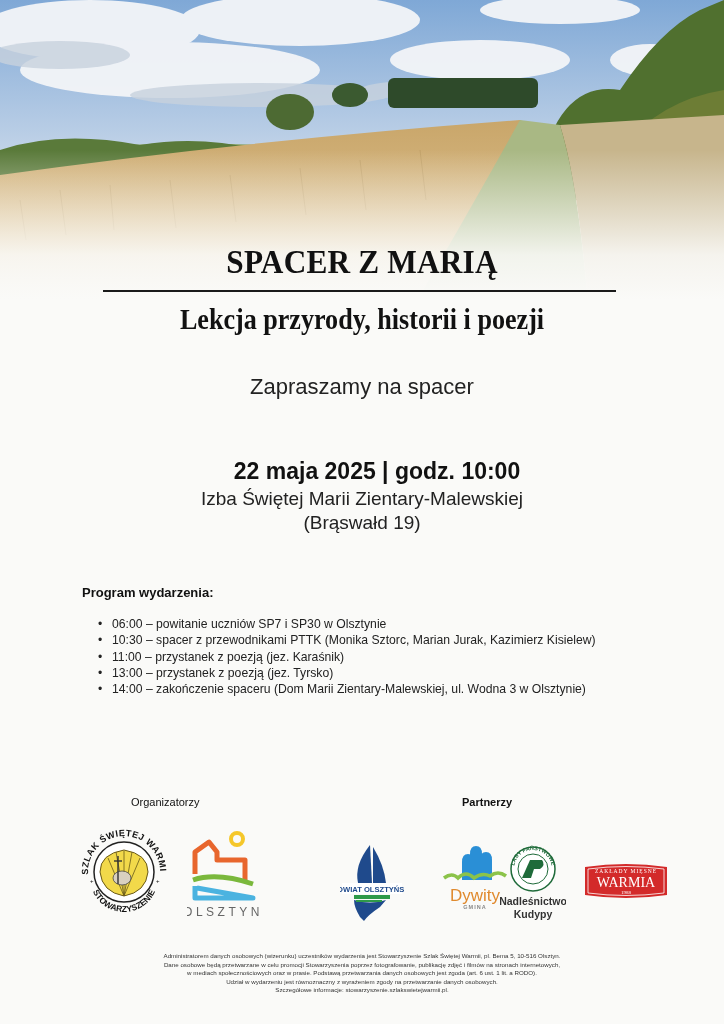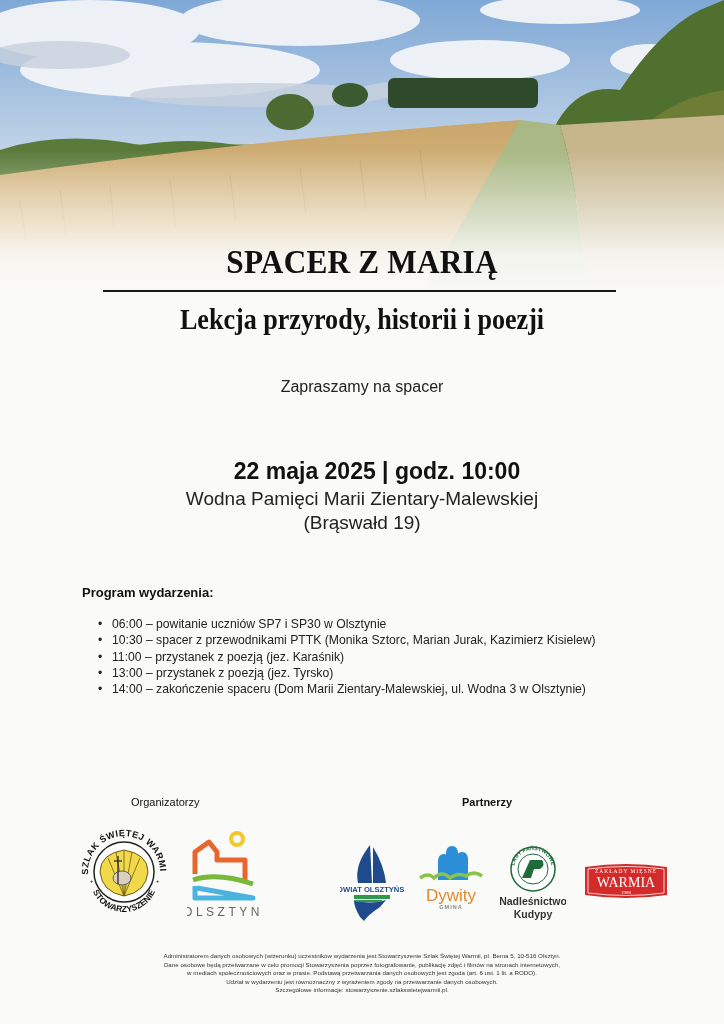--- a/index.html
+++ b/index.html
@@ -26,21 +26,21 @@
     letter-spacing: 0.2px; color: #111; transform: scaleX(0.92);
   }
   .divider { position: absolute; left: 103px; width: 513px; top: 290px; height: 2px; background: #1a1a1a; }
   .subtitle {
     position: absolute; left: 0; width: 724px; top: 303px; text-align: center;
     font-family: "Liberation Serif", serif; font-weight: bold; font-size: 29px; color: #111;
     transform: scaleX(0.9);
   }
 
   
-  .invite { position: absolute; left: 0; width: 724px; top: 375px; text-align: center; font-size: 16px; line-height: 24px; color: #222; }
+  .invite { position: absolute; left: 0; width: 724px; top: 375px; text-align: center; font-size: 22px; line-height: 24px; color: #222; }
   .event-date { position: absolute; left: 0; width: 724px; top: 458px; text-align: center; font-size: 23px; font-weight: bold; color: #111; margin-left: 15px; }
   .venue { position: absolute; left: 0; width: 724px; top: 487px; text-align: center; font-size: 19px; line-height: 24px; color: #222; }
 
   
   .program-heading { position: absolute; left: 82px; top: 585px; font-size: 13px; font-weight: bold; color: #111; }
   .program-list { position: absolute; left: 98px; top: 616px; list-style: none; }
   .program-list li { font-size: 12.2px; line-height: 16.3px; color: #222; white-space: nowrap; }
   .program-list li .bullet { display: inline-block; width: 14px; }
 
   
@@ -116,21 +116,21 @@
 <h1 class="title">SPACER Z MARIĄ</h1>
 <div class="divider"></div>
 <h2 class="subtitle">Lekcja przyrody, historii i poezji</h2>
 
 <div class="invite">
   <div>Zapraszamy na spacer</div>
 </div>
 
 <div class="event-date">22 maja 2025 | godz. 10:00</div>
 <div class="venue">
-  <div>Wodna Pamięci Marii Zientary-Malewskiej</div>
+  <div>Izba Świętej Marii Zientary-Malewskiej</div>
   <div>(Brąswałd 19)</div>
 </div>
 
 <div class="program-heading">Program wydarzenia:</div>
 <ul class="program-list">
   <li><span class="bullet">•</span><span>06:00 – powitanie uczniów SP7 i SP30 w Olsztynie</span></li>
   <li><span class="bullet">•</span><span>10:30 – spacer z przewodnikami PTTK (Monika Sztorc, Marian Jurak, Kazimierz Kisielew)</span></li>
   <li><span class="bullet">•</span><span>11:00 – przystanek z poezją (jez. Karaśnik)</span></li>
   <li><span class="bullet">•</span><span>13:00 – przystanek z poezją (jez. Tyrsko)</span></li>
   <li><span class="bullet">•</span><span>14:00 – zakończenie spaceru (Dom Marii Zientary-Malewskiej, ul. Wodna 3 w Olsztynie)</span></li>
@@ -186,21 +186,21 @@
     <path d="M30 2 Q14 22 18 40 L32 40 Z" fill="#1f4a8c"></path>
     <path d="M33 4 L33 40 L46 40 Q44 22 33 4 Z" fill="#1f4a8c"></path>
     <rect x="2" y="40" width="60" height="11" fill="#fff"></rect>
     <text x="32" y="49" text-anchor="middle" font-family="Liberation Sans, sans-serif" font-size="7.6" font-weight="bold" fill="#1f4a8c" transform="scale(1,1)">POWIAT OLSZTYŃSKI</text>
     <path d="M14 52 L50 52 L50 56 L14 56 Z" fill="#2f9a49"></path>
     <path d="M14 57 Q30 62 46 57 L40 64 Q28 72 24 78 L20 74 Q14 64 14 57 Z" fill="#1f4a8c"></path>
     <path d="M16 58 L42 58" stroke="#2f9a49" stroke-width="2"></path>
   </svg>
 </div>
 
-<div class="logo" style="left:418px; top:846px;">
+<div class="logo" style="left:442px; top:846px;">
   <svg width="66" height="66" viewBox="0 0 66 66">
     <path d="M20 34 L20 16 Q20 8 26 8 Q32 8 32 16 L32 34 Z" fill="#2a8fd6"></path>
     <path d="M28 34 L28 8 Q28 0 34 0 Q40 0 40 8 L40 34 Z" fill="#2a8fd6"></path>
     <path d="M38 34 L38 14 Q38 6 44 6 Q50 6 50 14 L50 34 Z" fill="#2a8fd6"></path>
     <path d="M2 32 Q10 26 16 32 Q24 24 32 32 Q40 26 48 30 Q56 24 64 30" fill="none" stroke="#8bc34a" stroke-width="3.5"></path>
     <text x="33" y="55" text-anchor="middle" font-family="Liberation Sans, sans-serif" font-size="17" fill="#e08a2e">Dywity</text>
     <text x="33" y="63" text-anchor="middle" font-family="Liberation Sans, sans-serif" font-size="5.5" font-weight="bold" letter-spacing="1" fill="#888">GMINA</text>
   </svg>
 </div>
 

